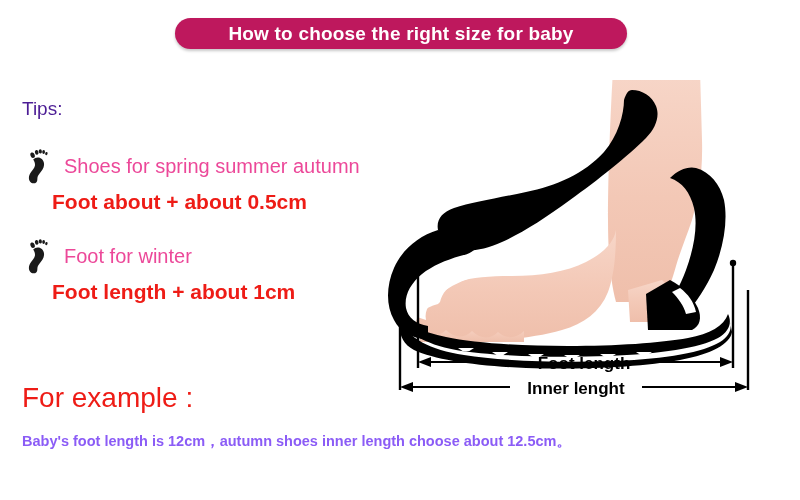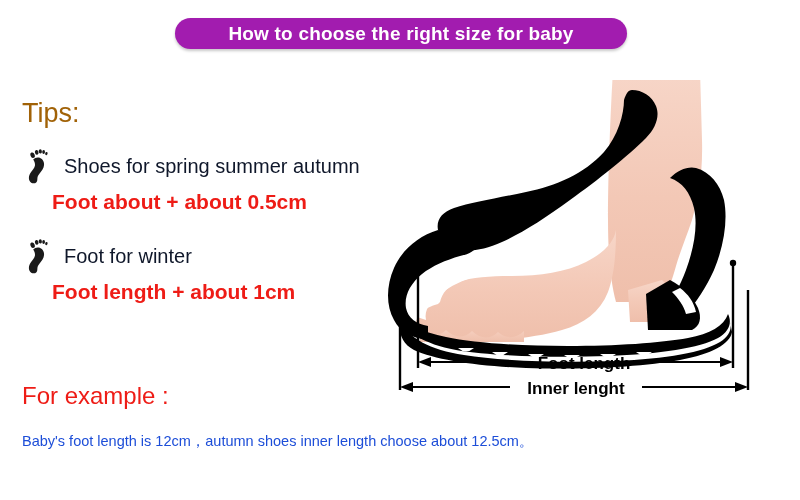--- a/index.html
+++ b/index.html
@@ -18,42 +18,42 @@
     overflow: hidden;
   }
 
   
   .header-pill {
     position: absolute;
     left: 175px;
     top: 18px;
     width: 452px;
     height: 31px;
-    background: #a21caf;
+    background: #be185d;
     border-radius: 16px;
     box-shadow: 0 2px 3px rgba(0,0,0,0.22);
     display: flex;
     align-items: center;
     justify-content: center;
   }
   .header-pill .title {
     color: #ffffff;
     font-size: 19px;
     font-weight: bold;
     letter-spacing: 0.2px;
     white-space: nowrap;
   }
 
   
   .tips-heading {
     position: absolute;
     left: 22px;
     top: 98px;
-    color: #a16207;
-    font-size: 27px;
+    color: #4c1d95;
+    font-size: 19px;
     font-weight: normal;
     white-space: nowrap;
   }
 
   .tip-row {
     position: absolute;
     display: flex;
     align-items: center;
   }
   .tip-row.row-1 { left: 24px; top: 148px; }
@@ -61,50 +61,50 @@
 
   .foot-icon {
     width: 26px;
     height: 36px;
     flex: 0 0 26px;
     display: block;
   }
 
   .tip-black {
     margin-left: 14px;
-    color: #0f172a;
+    color: #ec4899;
     font-size: 20px;
     white-space: nowrap;
   }
 
   .tip-red {
     position: absolute;
     color: #ee1c16;
     font-size: 21px;
     font-weight: bold;
     white-space: nowrap;
   }
   .tip-red.red-1 { left: 52px; top: 190px; }
   .tip-red.red-2 { left: 52px; top: 280px; }
 
   .example-heading {
     position: absolute;
     left: 22px;
     top: 382px;
     color: #ee1c16;
-    font-size: 24px;
+    font-size: 28px;
     white-space: nowrap;
   }
 
   .example-line {
     position: absolute;
     left: 22px;
-    color: #1d4ed8;
+    color: #8b5cf6;
     font-size: 14.5px;
-    font-weight: normal;
+    font-weight: bold;
     white-space: nowrap;
   }
   .example-line.ex-1 { top: 432px; }
   .example-line.ex-2 { top: 466px; }
 
   
   .illustration {
     position: absolute;
     left: 380px;
     top: 80px;

